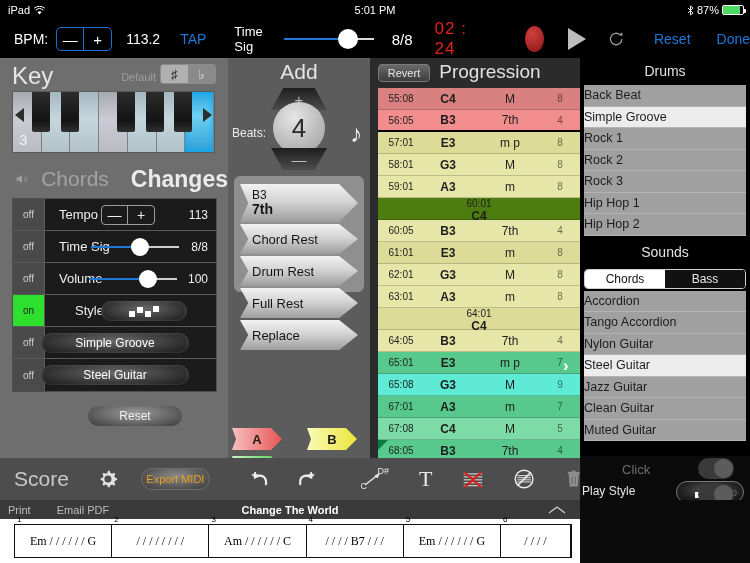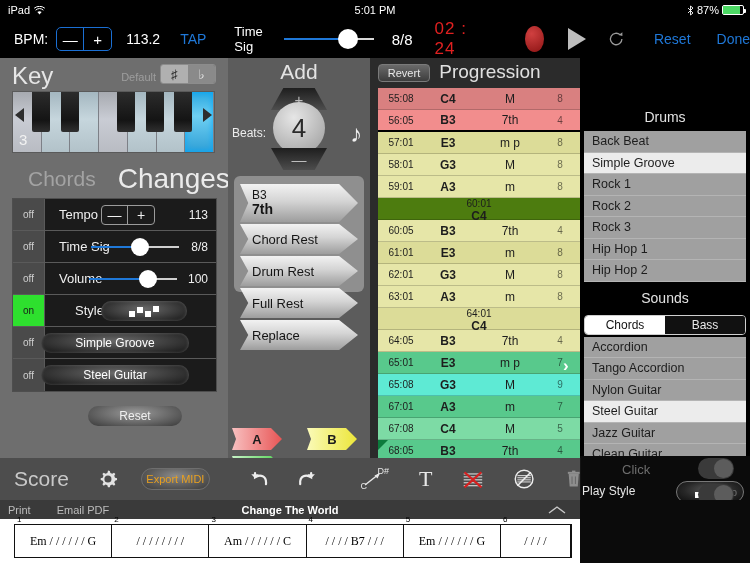--- a/index.html
+++ b/index.html
@@ -77,21 +77,21 @@
         background: linear-gradient(180deg,#2c2c2c 0%, #141414 70%, #303030 100%); border-radius:0 0 2px 2px; }
   .piano-num { position:absolute; left:6px; bottom:4px; color:#f2f2f2; font-size:15px; z-index:4; }
   .arrow-l { position:absolute; left:2px; top:16px; z-index:5; width:0;height:0;
      border-right:9px solid #2e2e2e; border-top:7px solid transparent; border-bottom:7px solid transparent; }
   .arrow-r { position:absolute; right:2px; top:16px; z-index:5; width:0;height:0;
      border-left:9px solid #2e2e2e; border-top:7px solid transparent; border-bottom:7px solid transparent; }
 
   .chordsrow { position:absolute; left:0; top:104px; width:228px; height:34px; display:flex; align-items:center; }
   .spk { margin-left:16px; width:22px; height:18px; }
   .chords-lbl { margin-left:12px; font-size:21px; color:#a3a3a3; font-weight:300; }
-  .changes-lbl { margin-left:22px; font-size:28px; color:#ebebeb; font-weight:400; }
+  .changes-lbl { margin-left:22px; font-size:23px; color:#ebebeb; font-weight:700; }
 
   .ctrl-list { position:absolute; left:12px; top:140px; width:205px; background:#1b1b1b; border:1px solid #4e4e4e; }
   .ctrl-row { height:32px; display:flex; align-items:center; border-bottom:1px solid #5a5a5a; position:relative; }
   .ctrl-row:last-child { border-bottom:none; }
   .onoff { width:32px; height:100%; display:flex; align-items:center; justify-content:center;
            font-size:10px; color:#cfcfcf; background:#4a4a4a; border-right:1px solid #5a5a5a; }
   .onoff.on { background:#2ee02e; color:#1a1a1a; }
   .ctrl-name { color:#efefef; font-size:13px; margin-left:14px; }
   .mini-step { position:absolute; left:88px; display:flex; border:1px solid #9b9b9b; border-radius:4px; height:20px; }
   .mini-step span { width:26px; display:flex; align-items:center; justify-content:center; color:#f0f0f0; font-size:14px; }
@@ -161,24 +161,24 @@
   .prow .c-time { width:46px; text-align:center; font-size:10px; }
   .prow .c-chord { width:48px; text-align:center; font-size:12px; font-weight:bold; }
   .prow .c-type { width:76px; text-align:center; font-size:12px; }
   .prow .c-num { width:24px; text-align:center; font-size:10px; }
   .prow.sel-div { border-bottom:2px solid #000; }
   .greenflag { position:absolute; left:0; top:0; width:0;height:0;
      border-left:10px solid #0c7a3c; border-bottom:10px solid transparent; }
   .prog-caret { position:absolute; left:193px; top:298px; color:#fff; font-size:17px; font-weight:bold; }
 
   
-  .rightpanel { position:absolute; left:580px; top:0; width:170px; height:400px; background:#000;margin-top:46px; }
+  .rightpanel { position:absolute; left:580px; top:0; width:170px; height:400px; background:#000; }
   .sec-title { text-align:center; color:#e2e2e2; font-size:14px; padding:5px 0 6px; }
   .list { margin:0 4px; }
-  .litem { height:21.5px; display:flex; align-items:center; padding-left:8px; font-size:12.5px;
+  .litem { height:21.5px; display:flex; align-items:center; font-size:12.5px;
            color:#1d1d1d; background:#a0a0a0; border-bottom:1px solid #b4b4b4; }
   .litem.on { background:#ececec; }
   .segwrap { margin:3px 4px 2px; height:20px; display:flex; border:1px solid #cfcfcf; border-radius:4px; overflow:hidden; }
   .seg { flex:1; display:flex; align-items:center; justify-content:center; font-size:12px; }
   .seg.act { background:#fff; color:#111; }
   .seg.ina { background:#111; color:#e8e8e8; }
 
   .rb-bottom { position:absolute; left:0; top:398px; width:170px; height:165px; background:#0b0b0b; }
   .gt-watermark { position:absolute; left:6px; top:72px; font-size:30px; color:#2e2e2e; font-weight:bold; letter-spacing:-1px; }
   .click-lbl { position:absolute; left:42px; top:6px; color:#6d6d6d; font-size:13px; }

